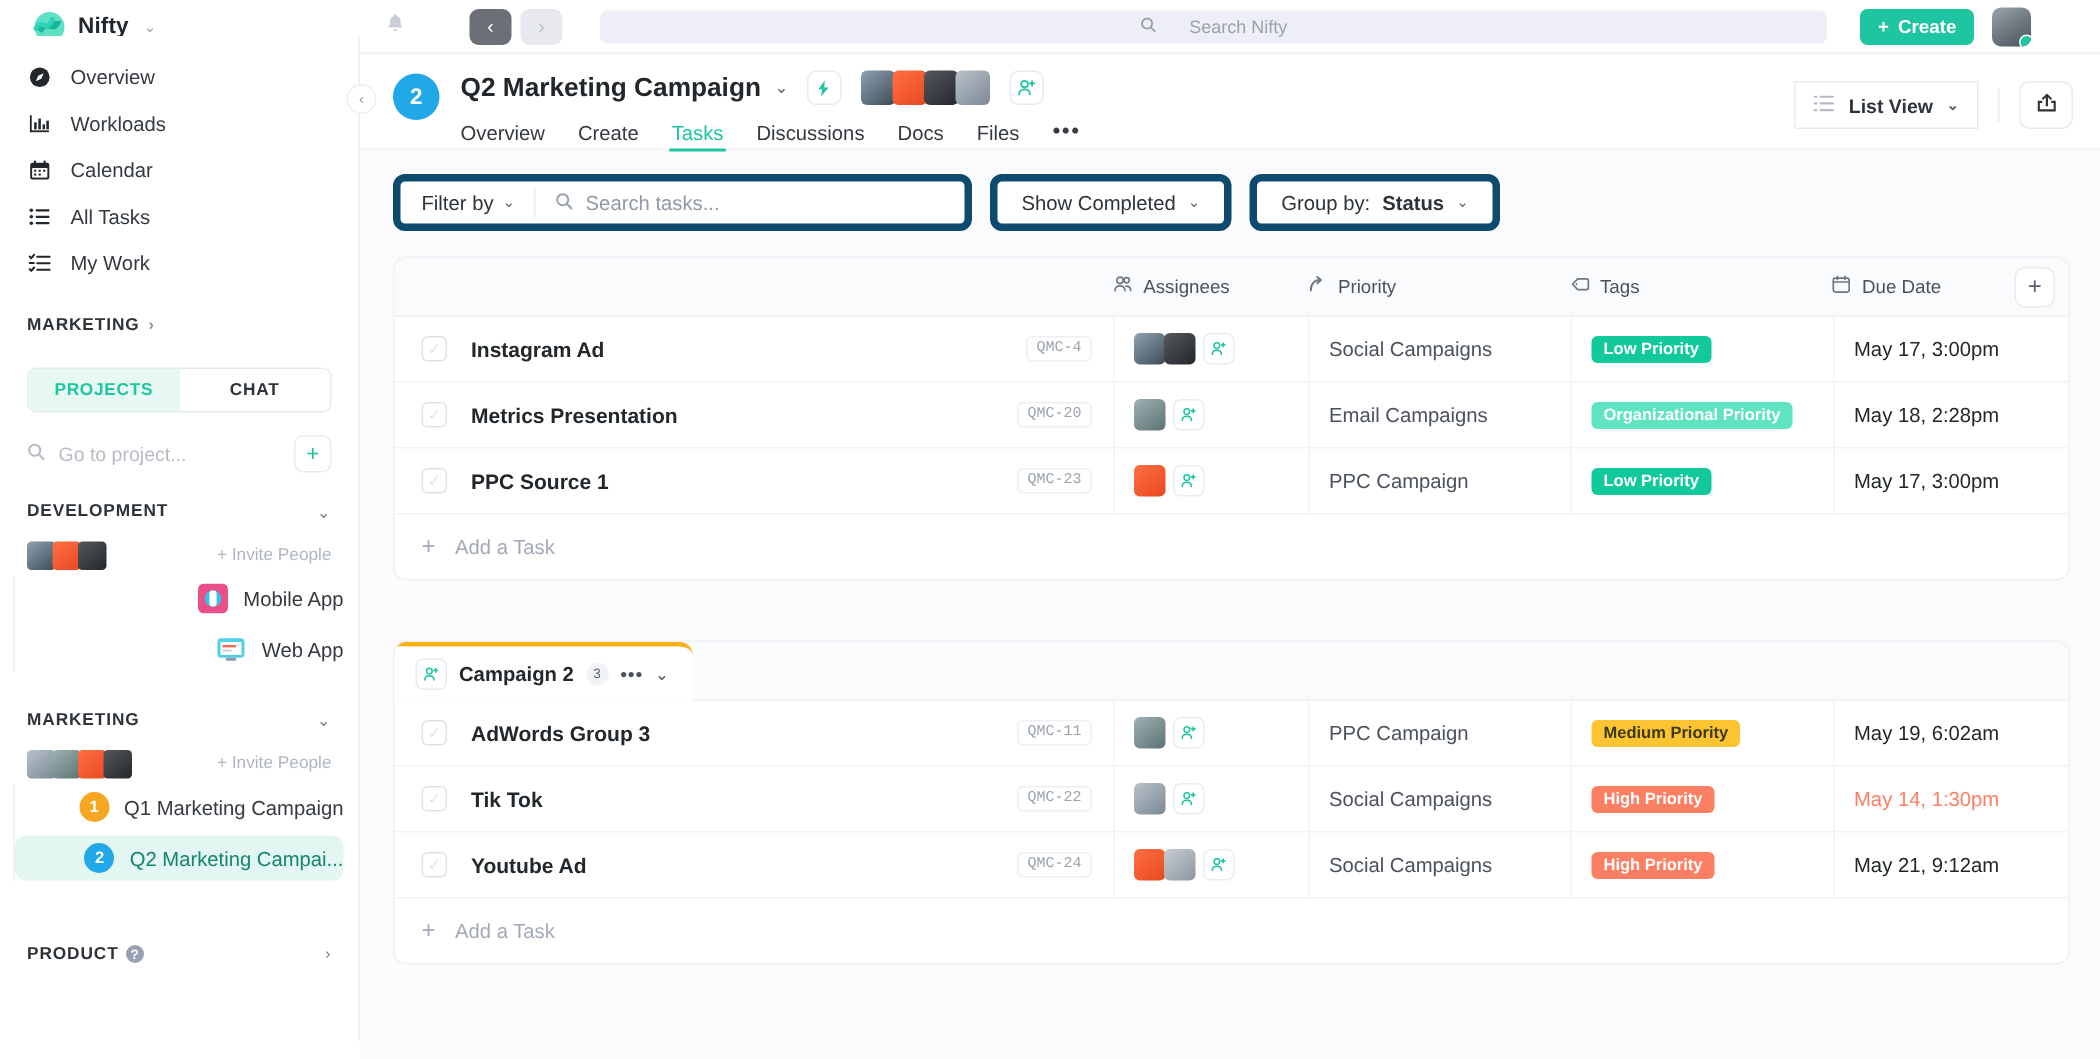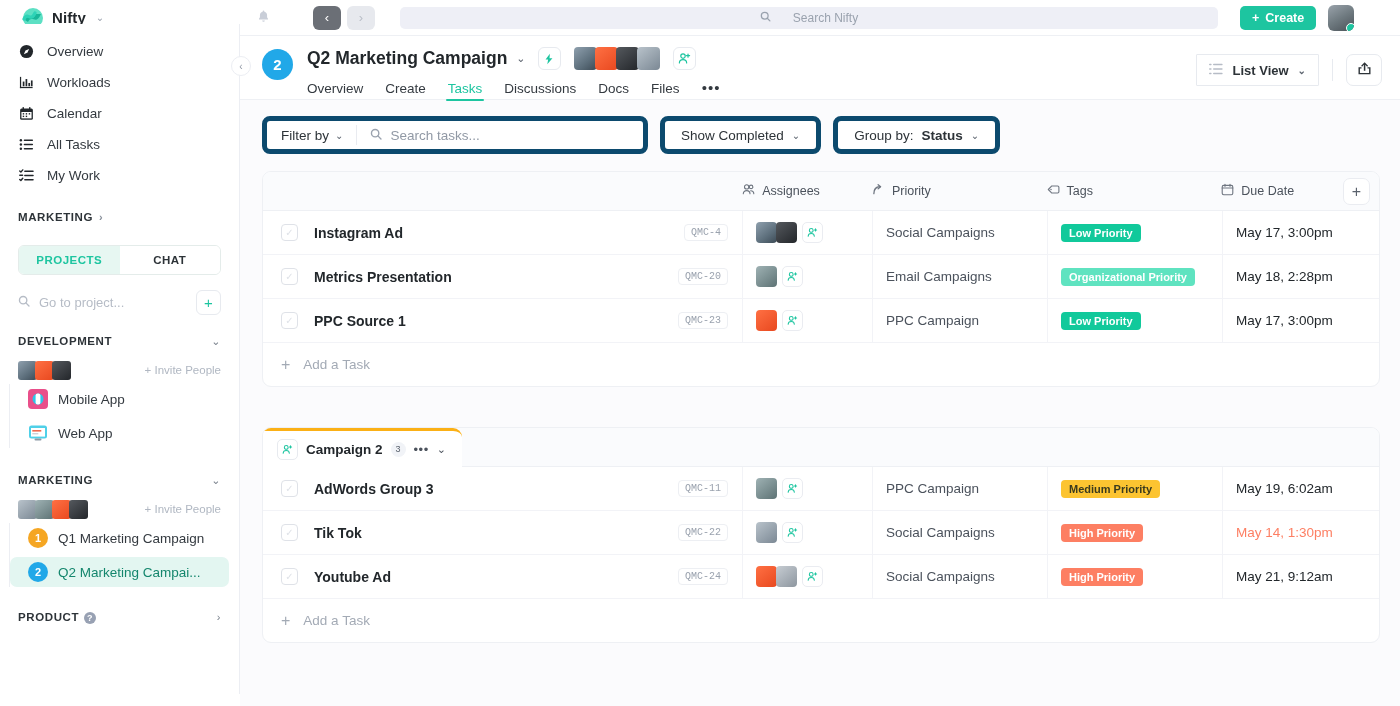--- a/index.html
+++ b/index.html
@@ -120,21 +120,21 @@
     margin-top: 9px; padding: 0 18px; height: 20px;
     display: flex; align-items: center; justify-content: space-between;
   }
   .stack { display: flex; }
   .stack .av { width: 19px; height: 19px; border-radius: 3px; margin-right: -2px; }
   .invite { font-size: 11.5px; color: #b0b7c2; }
 
   .proj-item {
     margin: 4px 10px 0 10px; height: 30px; border-radius: 7px;
     display: flex; align-items: center; gap: 10px; padding-left: 18px;
-    font-size: 13.5px; color: #343a40; position: relative;
+    font-size: 13.5px; color: #343a40; position: relative; justify-content: flex-end;
   }
   .proj-item.sel { background: #e3f6f1; color: #14866d; font-weight: normal;}
   .proj-ico { width: 20px; height: 20px; border-radius: 4px; flex: 0 0 auto; }
   .bubble {
     width: 20px; height: 20px; border-radius: 50%;
     display: flex; align-items: center; justify-content: center;
     color: #fff; font-size: 11px; font-weight: bold;
   }
   .tree-line {
     position: absolute; left: 9px; top: 0; bottom: 0; width: 1px; background: #eceef3;
@@ -508,21 +508,21 @@
     <div class="proj-item">
       <span class="bubble" style="background:#f5a623">1</span>
       <span>Q1 Marketing Campaign</span>
     </div>
     <div class="proj-item sel">
       <span class="bubble" style="background:#21a8e8">2</span>
       <span>Q2 Marketing Campai...</span>
     </div>
   </div>
 
-  <div class="grp-head" style="margin-top:20px;">
+  <div class="grp-head" style="margin-top:39px;">
     <span>
       <span>PRODUCT</span><span class="help">?</span>
     </span>
     <span class="gc">›</span>
   </div>
 </div>
 
 <div class="collapse-handle">
   <span>‹</span>
 </div>

